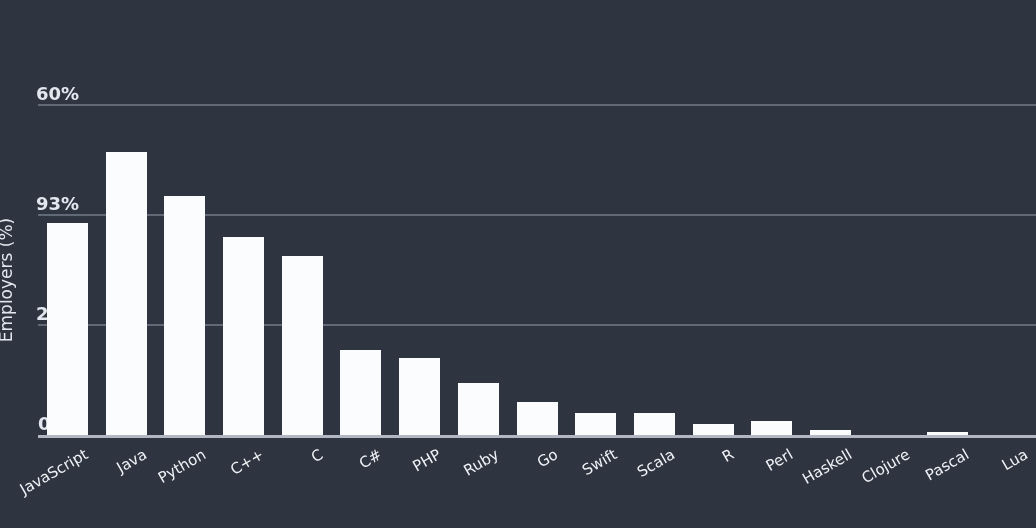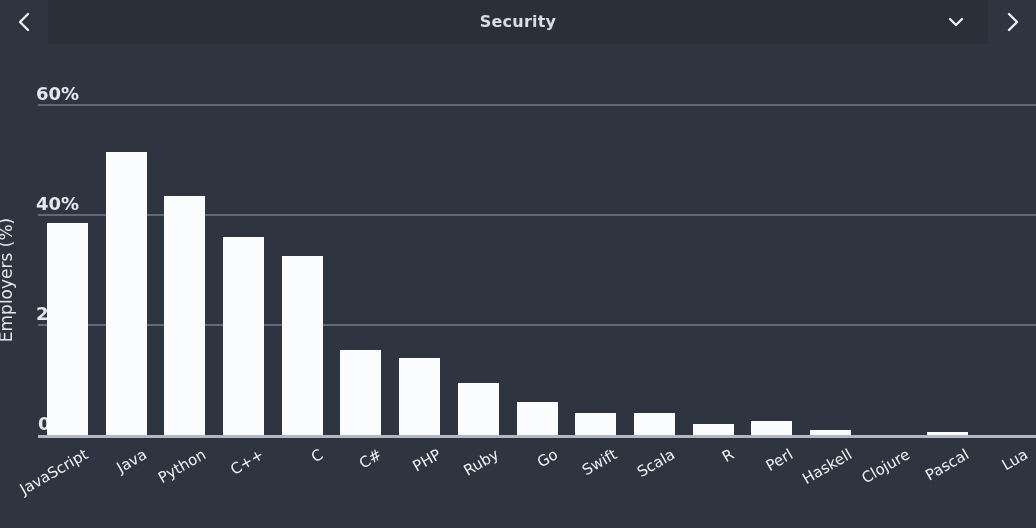--- a/index.html
+++ b/index.html
@@ -144,57 +144,29 @@
     transform-origin: right top;
     transform: rotate(-30deg);
     text-align: right;
   }
 </style>
 </head>
 <body>
 
 <div id="app">
 
-  <div class="header">
-
-    <div class="nav-arrow">
-      <span>
-        <svg width="16" height="24" viewBox="0 0 16 24" aria-hidden="true">
-          <polyline points="12,4 4,12 12,20" fill="none" stroke="#eceff4" stroke-width="2.4" stroke-linecap="round" stroke-linejoin="round"></polyline>
-        </svg>
-      </span>
-    </div>
-
-    <div class="header-panel">
-      <span class="header-title">Security</span>
-
-      <span class="header-caret">
-        <svg width="20" height="14" viewBox="0 0 20 14" aria-hidden="true">
-          <polyline points="4,4 10,10 16,4" fill="none" stroke="#eceff4" stroke-width="2.4" stroke-linecap="round" stroke-linejoin="round"></polyline>
-        </svg>
-      </span>
-    </div>
-
-    <div class="nav-arrow">
-      <span>
-        <svg width="16" height="24" viewBox="0 0 16 24" aria-hidden="true">
-          <polyline points="5,4 13,12 5,20" fill="none" stroke="#eceff4" stroke-width="2.4" stroke-linecap="round" stroke-linejoin="round"></polyline>
-        </svg>
-      </span>
-    </div>
-  </div>
 
   <div class="chart-wrap">
 
     <div class="yaxis-title">Employers (%)</div>
 
     <div id="ytick-labels">
         <div class="ytick-label" style="left: 38px; top: 371px;">0</div>
         <div class="ytick-label" style="left: 36px; top: 261px;">20%</div>
-        <div class="ytick-label" style="left: 36px; top: 151px;">40%</div>
+        <div class="ytick-label" style="left: 36px; top: 151px;">93%</div>
         <div class="ytick-label" style="left: 36px; top: 41px;">60%</div>
       </div>
 
     <div class="plot">
       <div id="gridlines">
           <div class="gridline baseline" style="top: 391px;"></div>
           <div class="gridline" style="top: 280px;"></div>
           <div class="gridline" style="top: 170px;"></div>
           <div class="gridline" style="top: 60px;"></div>
         </div>

